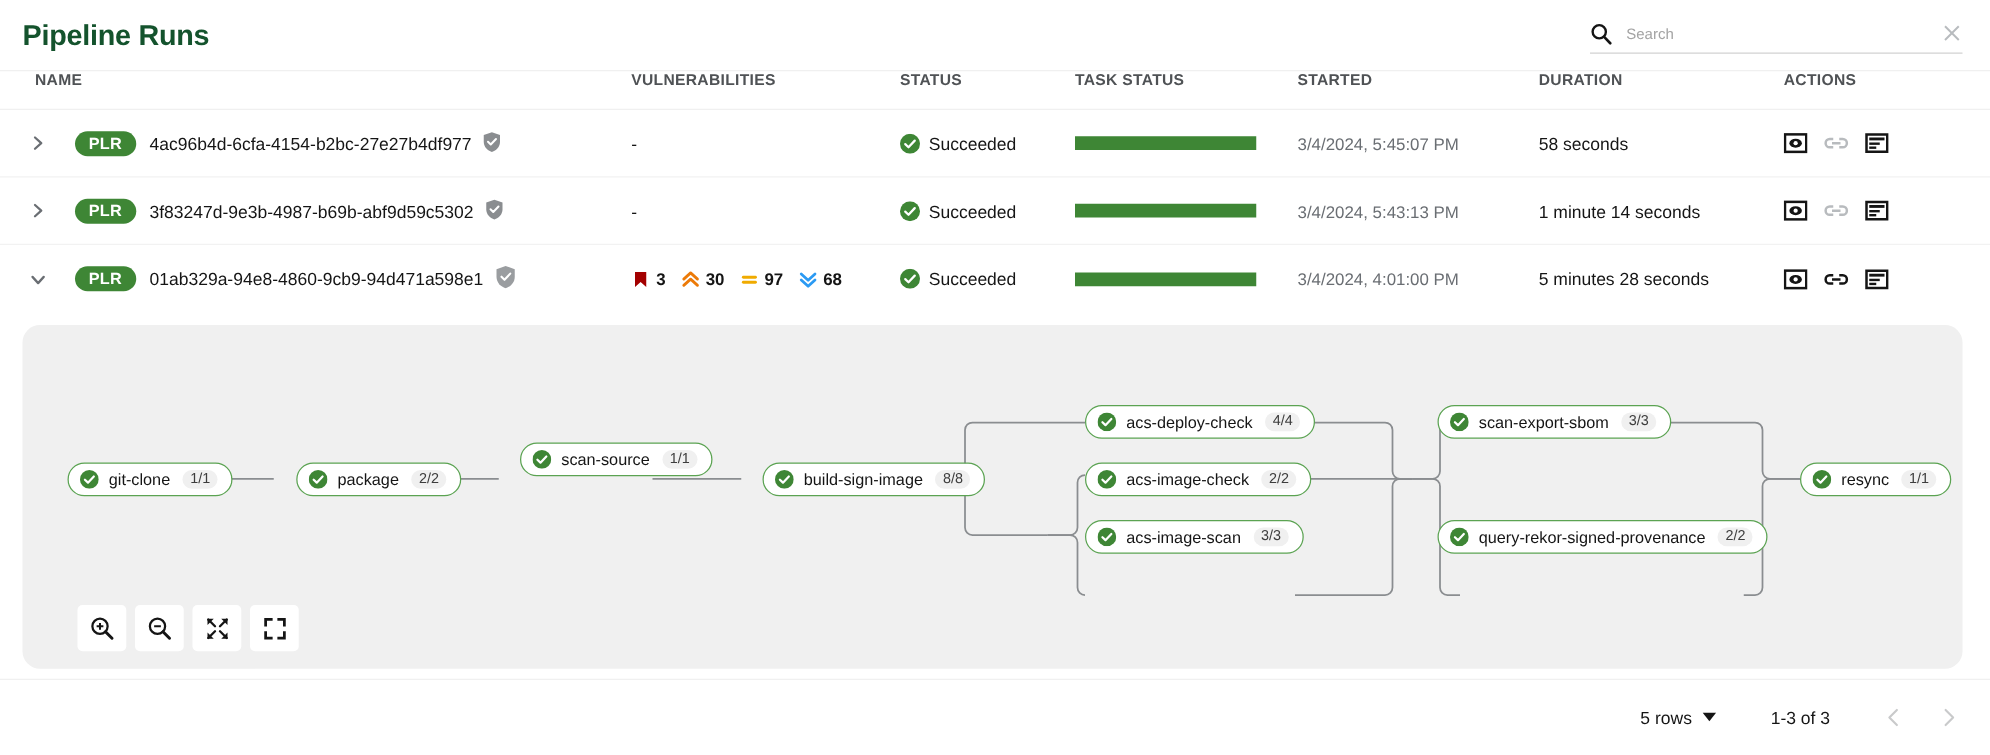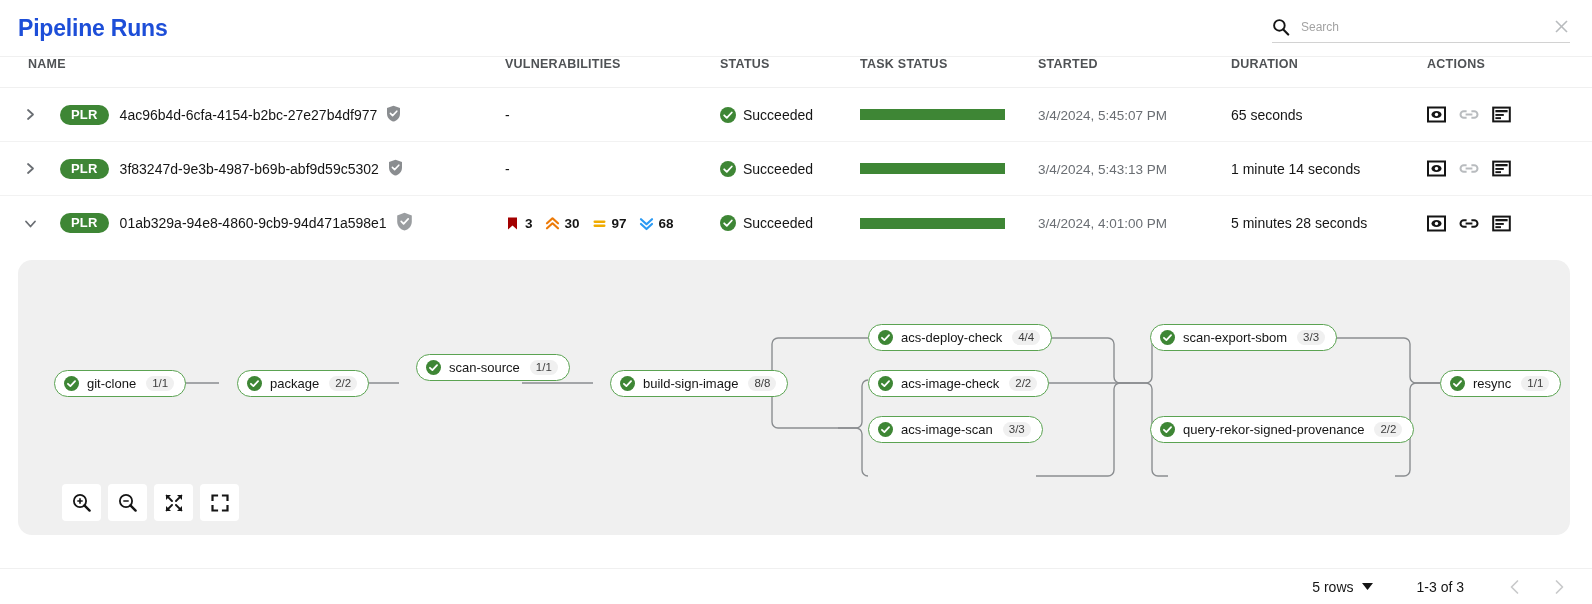--- a/index.html
+++ b/index.html
@@ -17,21 +17,21 @@
     position: relative;
     height: 56px;
     display: flex;
     align-items: center;
     padding: 0 0 0 18px;
   }
   .page-title {
     font-size: 23px;
     font-weight: bold;
     letter-spacing: -0.2px;
-    color: #1d4ed8;
+    color: #14532d;
   }
   .search-wrap {
     position: absolute;
     right: 22px;
     top: 11px;
     width: 298px;
     height: 32px;
     display: flex;
     align-items: center;
     border-bottom: 1px solid #d2d2d2;
@@ -178,21 +178,21 @@
     border-radius: 4px;
     display: flex; align-items: center; justify-content: center;
     cursor: pointer;
     padding: 0;
   }
 
   
   .footer {
     position: absolute;
     left: 0; right: 0; bottom: 0;
-    height: 36px;
+    height: 61px;
     border-top: 1px solid #f0f0f0;
     display: flex;
     align-items: center;
     justify-content: flex-end;
     padding-right: 26px;
     gap: 0;
   }
   .rows-select {
     display: flex; align-items: center; gap: 8px;
     font-size: 14px; color: #151515;
@@ -267,21 +267,21 @@
         <span class="status-text">Succeeded</span>
       </span>
     </div>
     <div class="c-task">
       <div class="task-bar"></div>
     </div>
     <div class="c-start">
       <span class="started">3/4/2024, 5:45:07 PM</span>
     </div>
     <div class="c-dur">
-      <span class="duration">65 seconds</span>
+      <span class="duration">58 seconds</span>
     </div>
     <div class="c-act">
       <div class="actions">
         <span class="act-btn">
           <svg width="19" height="19" viewBox="0 0 19 19">
               <rect x="1" y="2.5" width="17" height="14" fill="none" stroke="#151515" stroke-width="2"></rect>
               <ellipse cx="9.5" cy="9.5" rx="5" ry="3.6" fill="#151515"></ellipse>
               <circle cx="9.5" cy="9.5" r="1.7" fill="#ffffff"></circle>
             </svg>
         </span>

